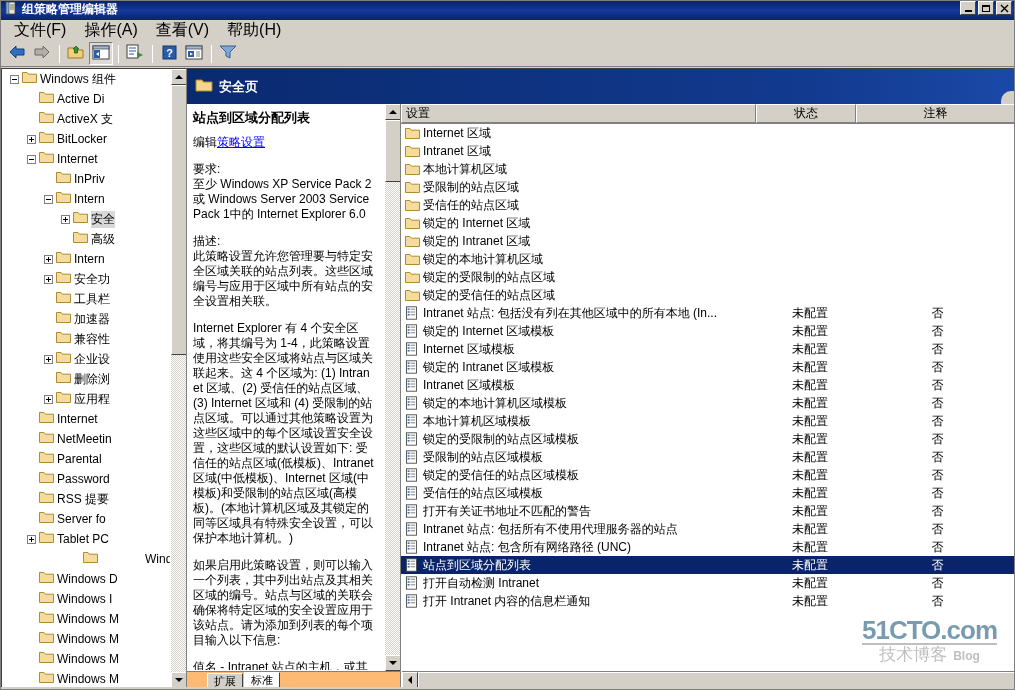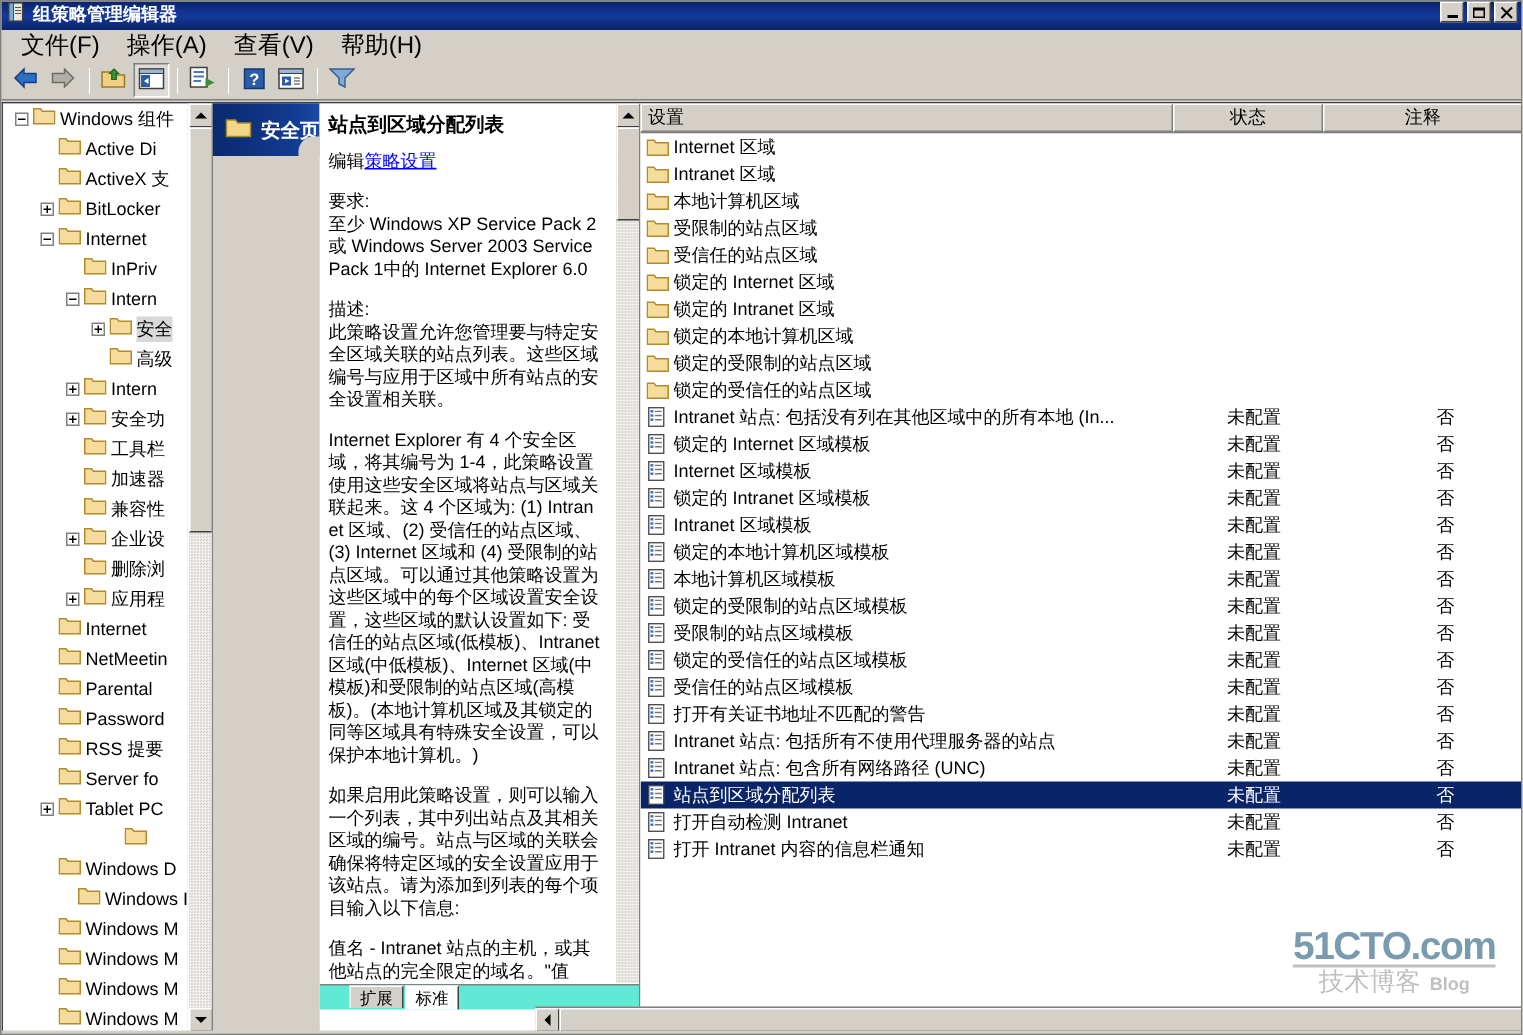--- a/index.html
+++ b/index.html
@@ -177,21 +177,21 @@
   .arrow { width: 0; height: 0; }
   .arrow.up { border-left: 4px solid transparent; border-right: 4px solid transparent; border-bottom: 4px solid #000; }
   .arrow.down { border-left: 4px solid transparent; border-right: 4px solid transparent; border-top: 4px solid #000; }
   .arrow.left { border-top: 4px solid transparent; border-bottom: 4px solid transparent; border-right: 4px solid #000; }
 
   
   .rightpane {
     flex: 1 1 auto;
     height: 100%;
     display: flex;
-    flex-direction: row;
+    flex-direction: column;
     background: #d4d0c8;
     border: 1px solid #808080;
     border-top-color: #404040;
     border-left: none;
     position: relative;
   }
   .banner {
     height: 35px;
     background: #0a246a;
     background: linear-gradient(to right, #0a2a70 0%, #123a8f 75%, #1b49a8 100%);
@@ -242,24 +242,24 @@
   .desc-link {
     color: #00f; text-decoration: underline; cursor: pointer;
   }
   .desc-editline { margin-bottom: 12px; }
   .desc-p { margin: 0 0 12px 0; white-space: pre-wrap; word-break: break-all; }
   .desc-label { margin: 0; }
 
   
   .desctabs {
     position: absolute;
-    left: 0; bottom: 15px;
+    left: 0; bottom: 0;
     width: 214px; height: 17px;
-    background: #5eead4;
-    display: flex; align-items: flex-start;
+    background: #fdba74;
+    display: flex; align-items: flex-end;
     padding-left: 20px;
     border-top: 1px solid #808080;
   }
   .dtab {
     height: 15px; padding: 0 6px;
     font-size: 11px;
     background: #d4d0c8;
     border: 1px solid #fff;
     border-bottom: none;
     border-right-color: #404040;
@@ -673,21 +673,21 @@
               </svg></span>
             <span class="tlabel">Windows A</span>
           </div>
           <div class="trow" style="padding-left: 25px;">
             <span class="texp blank"></span>
             <span class="tfolder"><svg width="15" height="13" viewBox="0 0 15 13">
                 <path d="M0.5,1.5 L5,1.5 L6.3,3.2 L14.5,3.2 L14.5,11.5 L0.5,11.5 Z" fill="#f6dc9c" stroke="#b08c2c" stroke-width="1"></path>
               </svg></span>
             <span class="tlabel">Windows D</span>
           </div>
-          <div class="trow" style="padding-left: 38px;">
+          <div class="trow" style="padding-left: 25px;">
             <span class="texp blank"></span>
             <span class="tfolder"><svg width="15" height="13" viewBox="0 0 15 13">
                 <path d="M0.5,1.5 L5,1.5 L6.3,3.2 L14.5,3.2 L14.5,11.5 L0.5,11.5 Z" fill="#f6dc9c" stroke="#b08c2c" stroke-width="1"></path>
               </svg></span>
             <span class="tlabel">Windows I</span>
           </div>
           <div class="trow" style="padding-left: 25px;">
             <span class="texp blank"></span>
             <span class="tfolder"><svg width="15" height="13" viewBox="0 0 15 13">
                 <path d="M0.5,1.5 L5,1.5 L6.3,3.2 L14.5,3.2 L14.5,11.5 L0.5,11.5 Z" fill="#f6dc9c" stroke="#b08c2c" stroke-width="1"></path>

